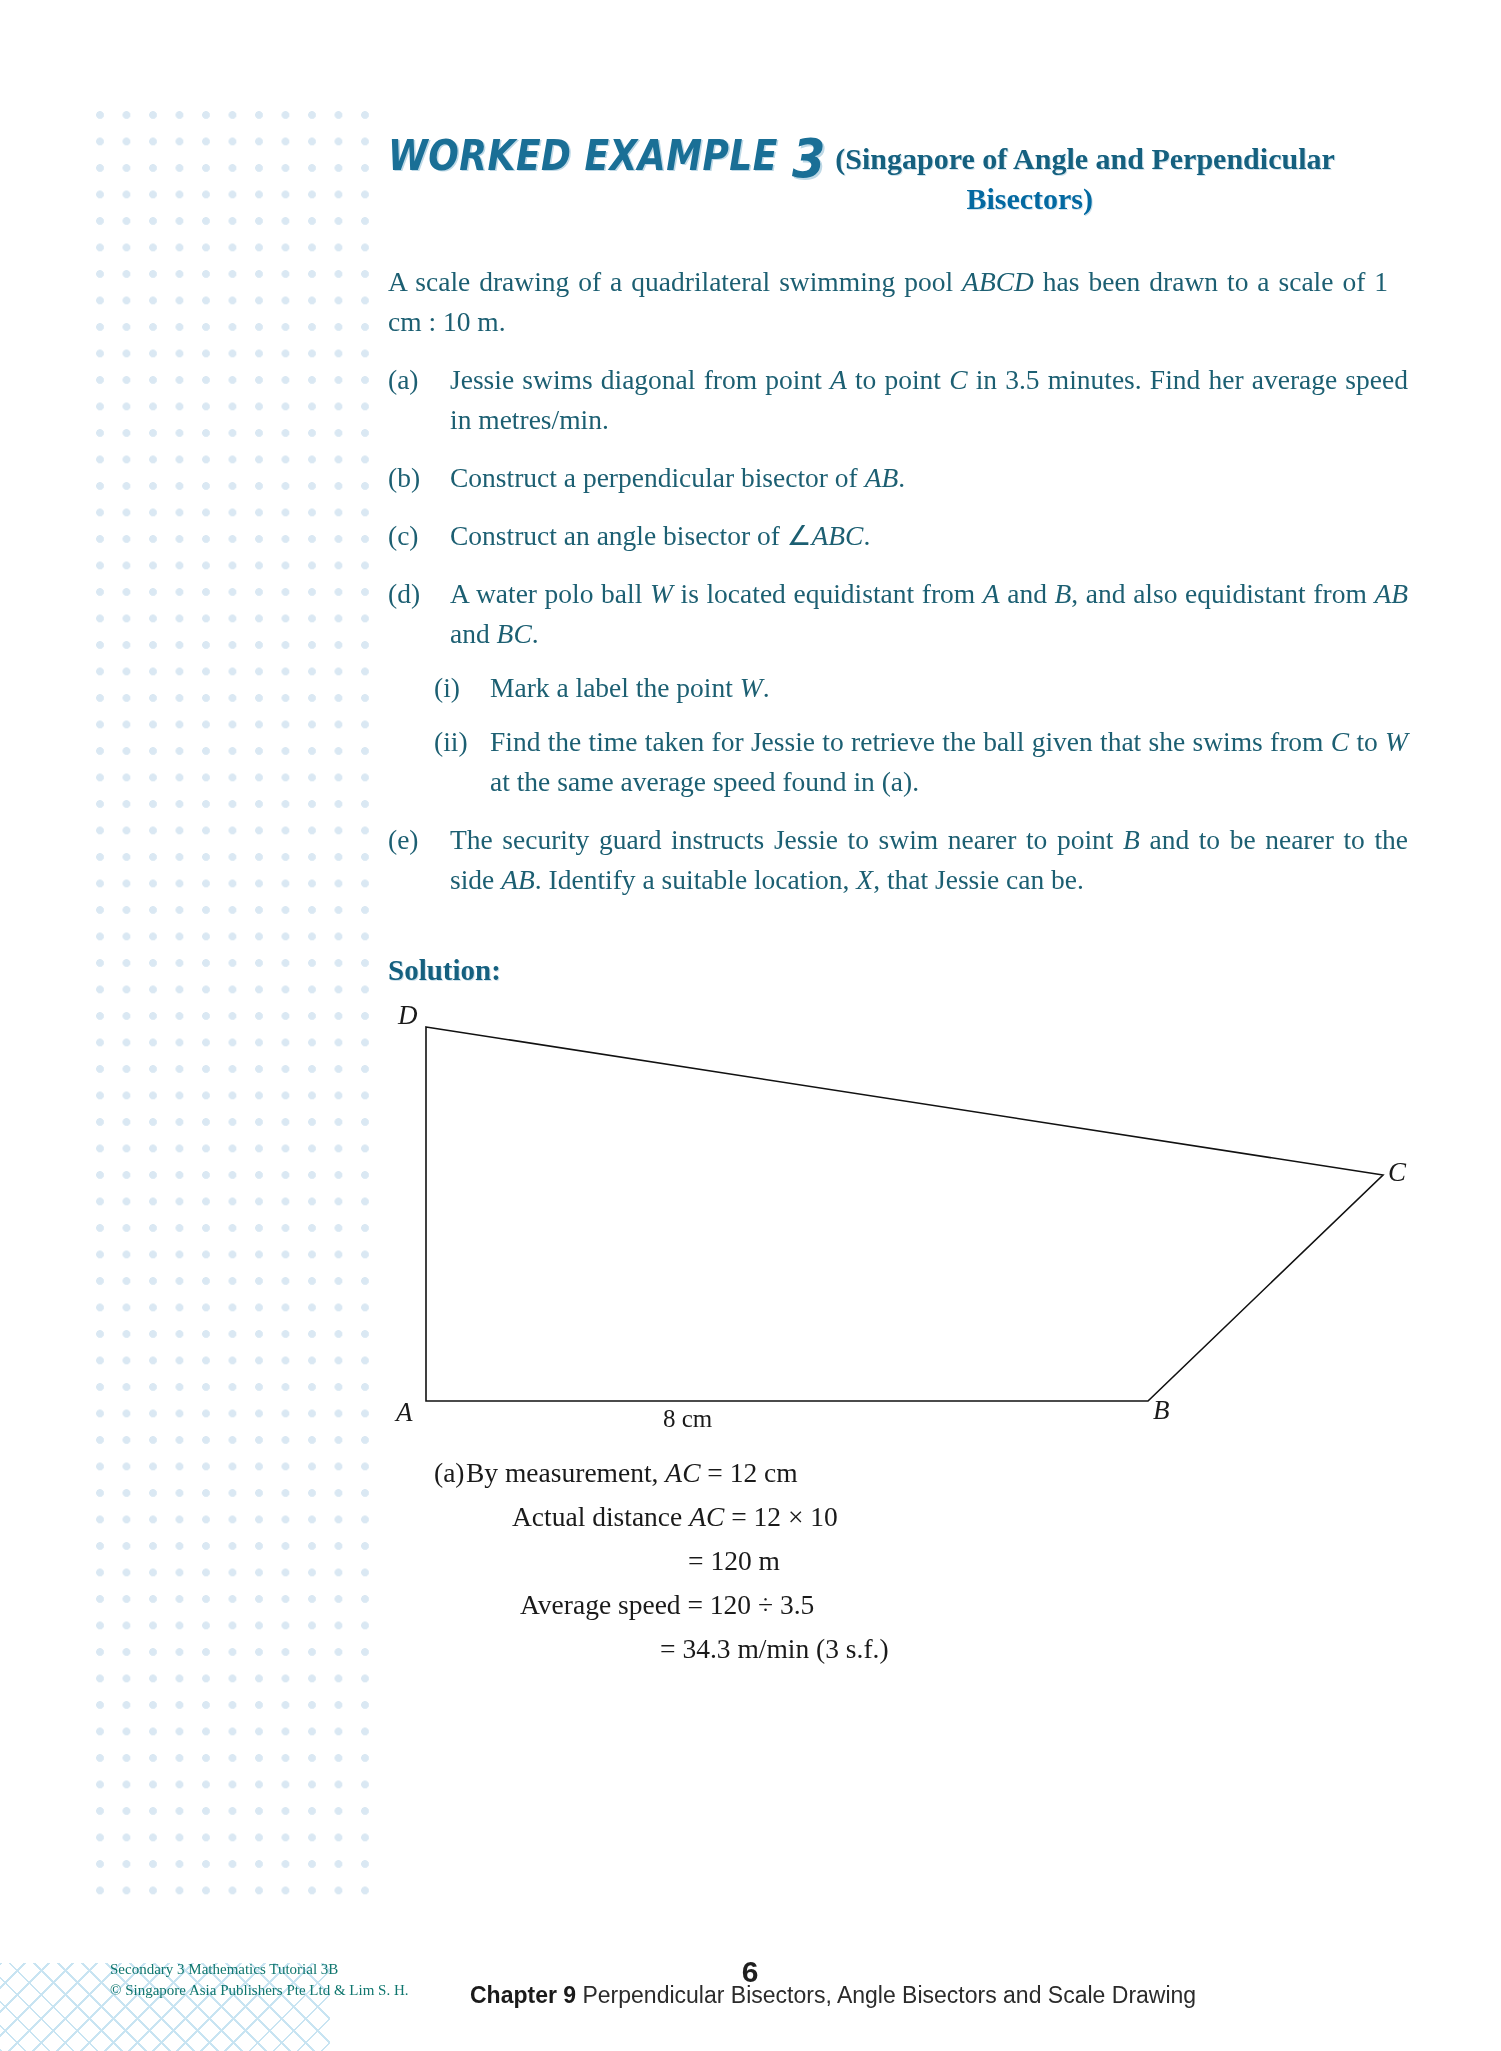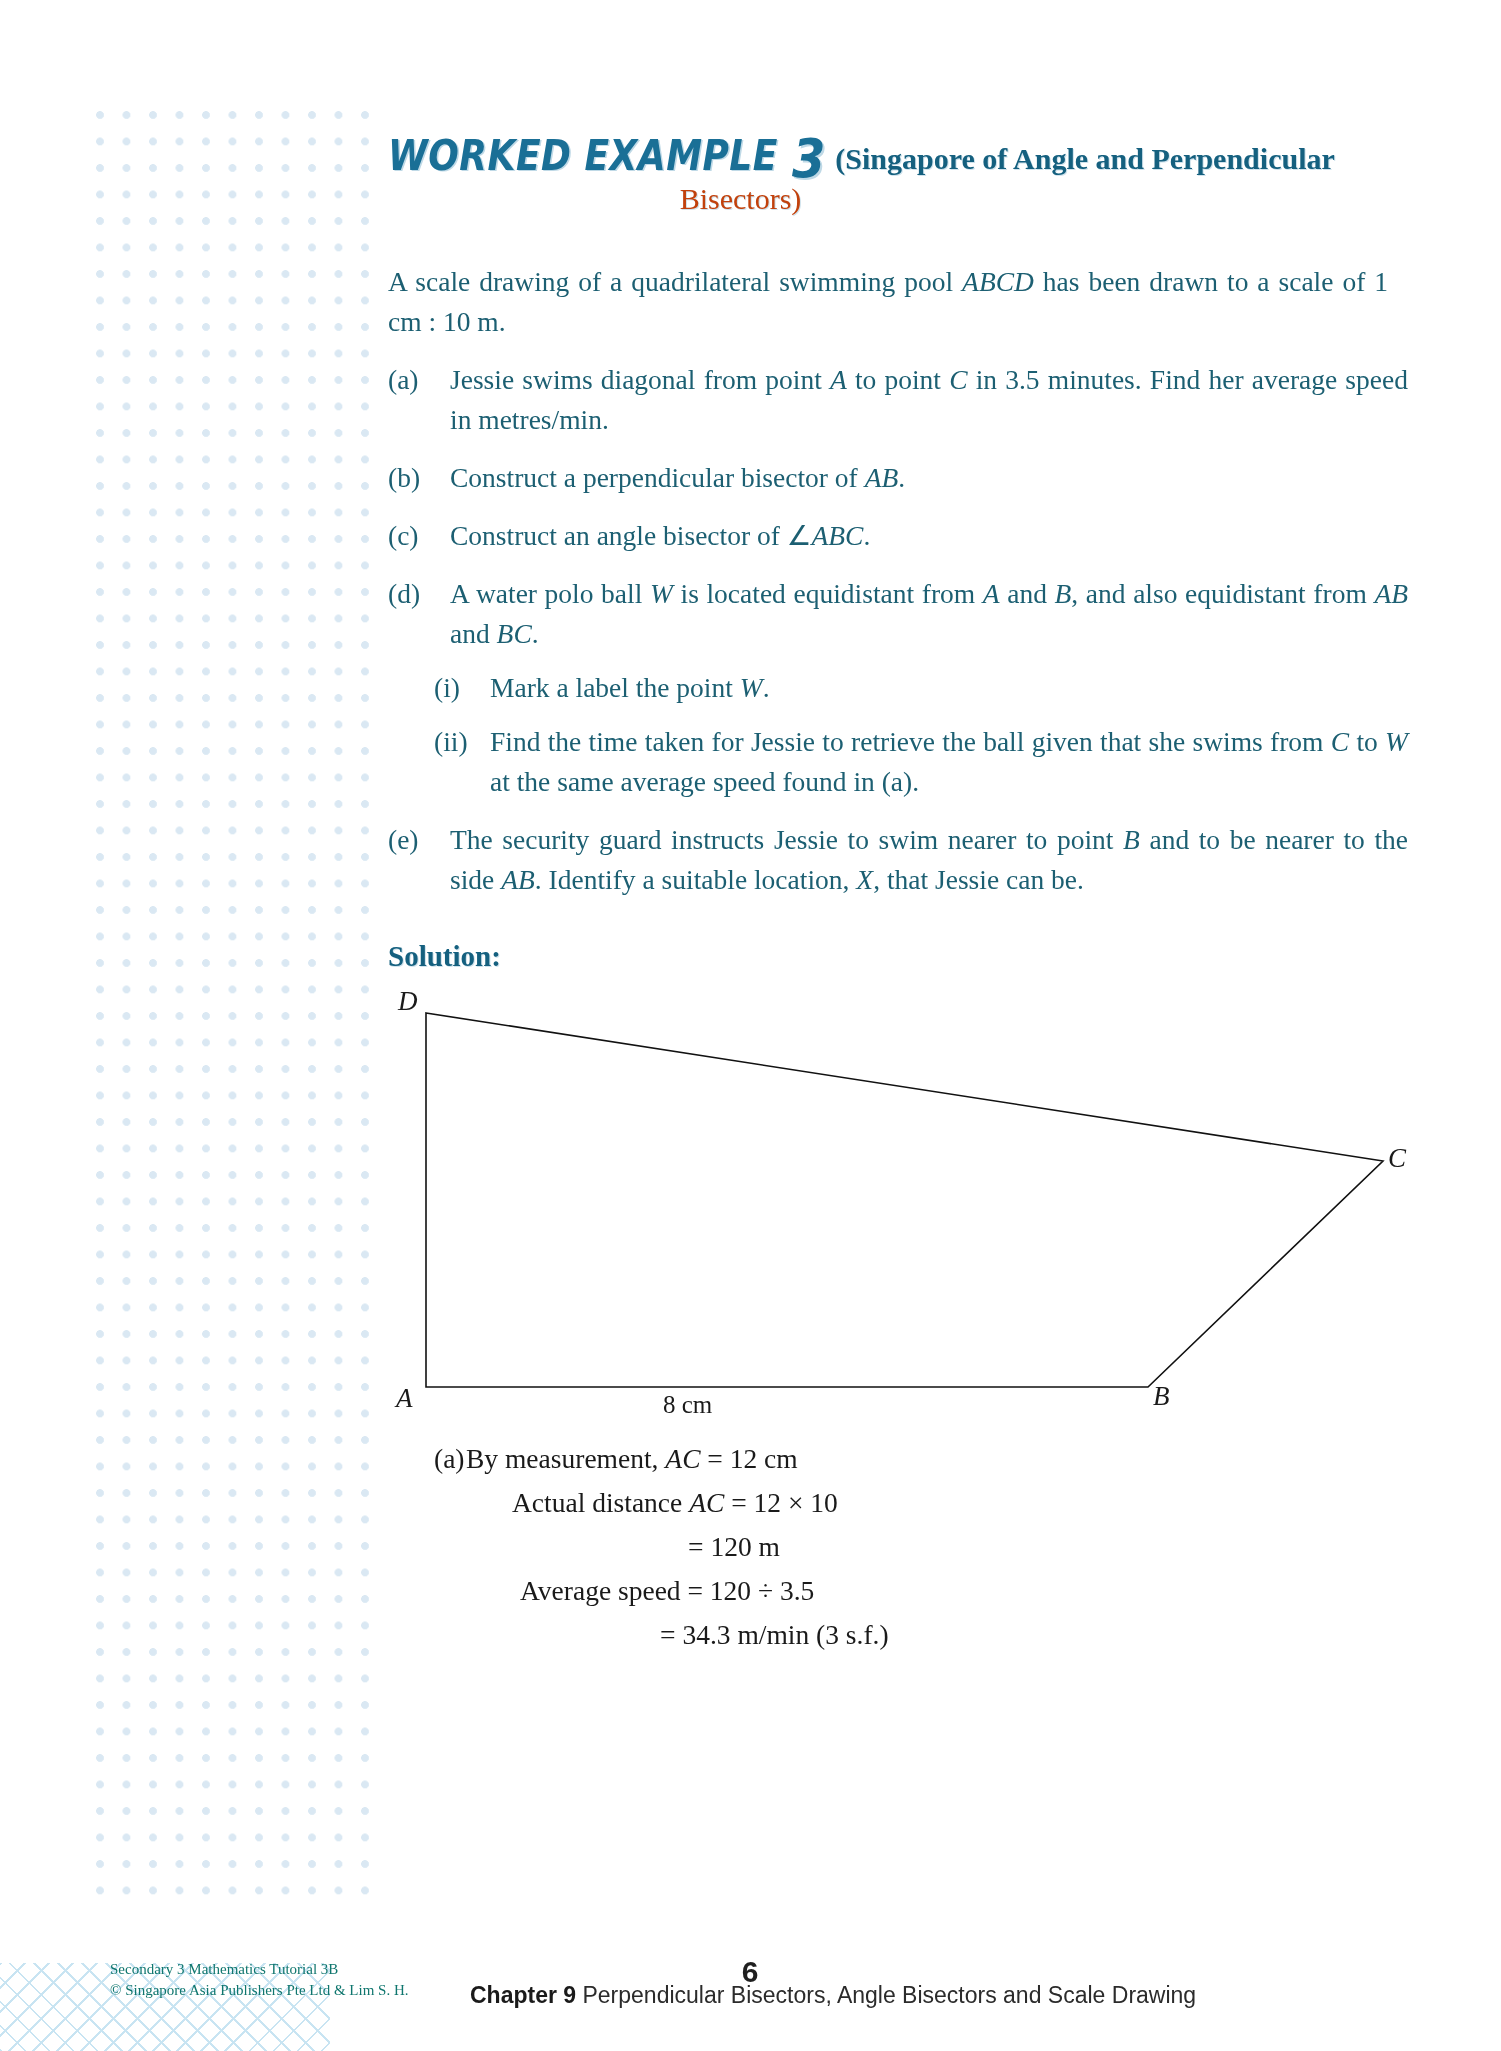--- a/index.html
+++ b/index.html
@@ -77,25 +77,25 @@
   .we-sub{
     display:inline;
     font-family:"Liberation Serif", serif;
     font-weight:bold;
     font-size:30px;
     color:#15607f;
     text-shadow:1px 1px 0 #cfe2ec;
     margin-left:10px;
   }
   .we-sub2{
-    text-align:center;
-    font-family:"Liberation Serif", serif;
-    font-weight:normal;
+    text-align:right;
+    font-family:"Liberation Serif", serif;
+    font-weight:bold;
     font-size:30px;
-    color:#c2410c;
+    color:#0369a1;
     text-shadow:1px 1px 0 #cfe2ec;
     width:705px;
     margin-top:-4px;
   }
 
   
   .intro{
     color:#1c5f72;
     font-size:27.5px;
     line-height:40px;
@@ -123,21 +123,21 @@
     font-size:27.5px;
     line-height:40px;
     margin-top:14px;
     margin-left:46px;
   }
   .sublab{ width:56px; flex:0 0 56px; }
   .subtxt{ flex:1 1 auto; text-align:justify; }
 
   
   .sol-head{
-    margin-top:40px;
+    margin-top:54px;
     font-weight:bold;
     font-size:29px;
     color:#15607f;
     text-shadow:1px 1px 0 #cfe2ec;
   }
 
   
   .diagram{
     position:relative;
     margin-top:10px;

